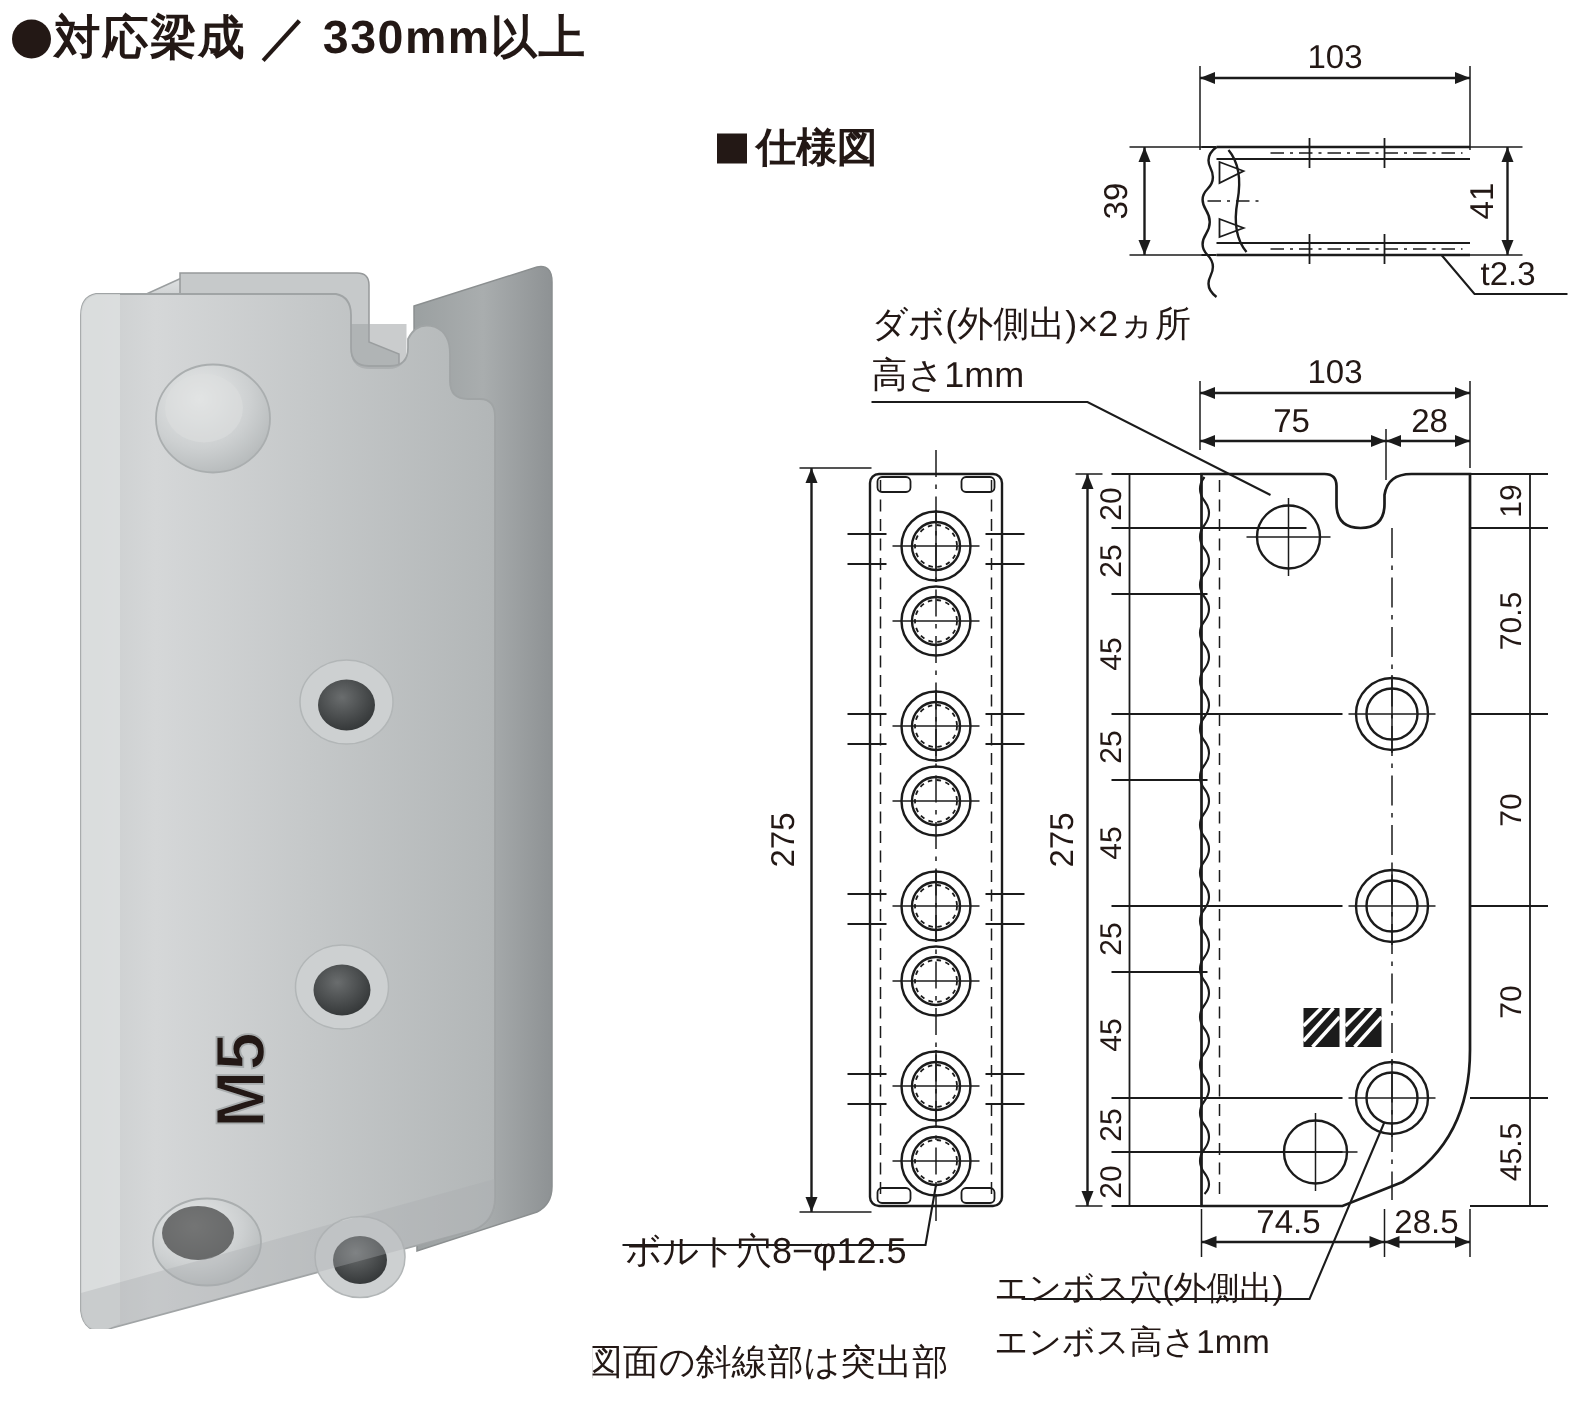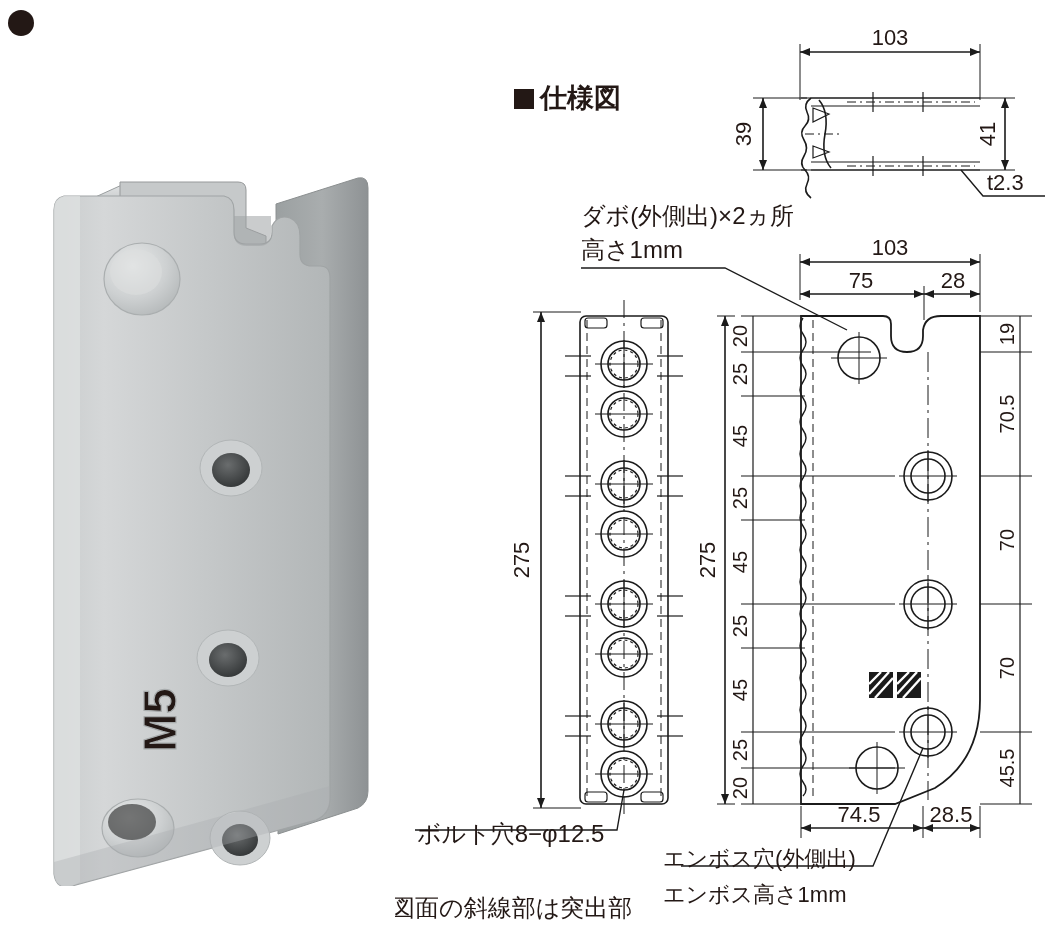--- a/index.html
+++ b/index.html
@@ -24,21 +24,21 @@
   }
   #heading .bullet {
     display:inline-block; width:26px; height:26px;
     border-radius:50%; background:#231815;
     vertical-align:-4px; margin-right:2px;
   }
 
   #spec-label {
     left:478px; top:80px;
     font-size:27px; font-weight:bold;
-    color:#231815; white-space:nowrap;margin-left:36px;
+    color:#231815; white-space:nowrap;
   }
   #spec-label .sq {
     display:inline-block; width:20px; height:20px;
     background:#231815; vertical-align:-2px; margin-right:6px;
   }
 
   
   #photo-wrap { left:28px; top:86px; width:360px; height:800px; }
   #photo-svg { display:block; }
 
@@ -49,21 +49,21 @@
   text { font-family:"Liberation Sans","DejaVu Sans",sans-serif; fill:#231815; }
   .dim { font-size:22px; }
   .dim-s { font-size:20px; }
   .note { font-size:24px; }
   .note-s { font-size:22px; }
 </style>
 </head>
 <body>
 
 <div class="abs" id="heading">
-  <span class="bullet"></span>
+  <span class="bullet"></span><span>対応梁成 ／ 330mm以上</span>
 </div>
 
 <div class="abs" id="spec-label">
   <span class="sq"></span><span>仕様図</span>
 </div>
 
 <div class="abs" id="photo-wrap">
 <svg id="photo-svg" width="360" height="800" viewBox="0 0 360 800" xmlns="http://www.w3.org/2000/svg">
   <defs>
     <linearGradient id="faceGrad" x1="0" y1="0" x2="1" y2="0">

